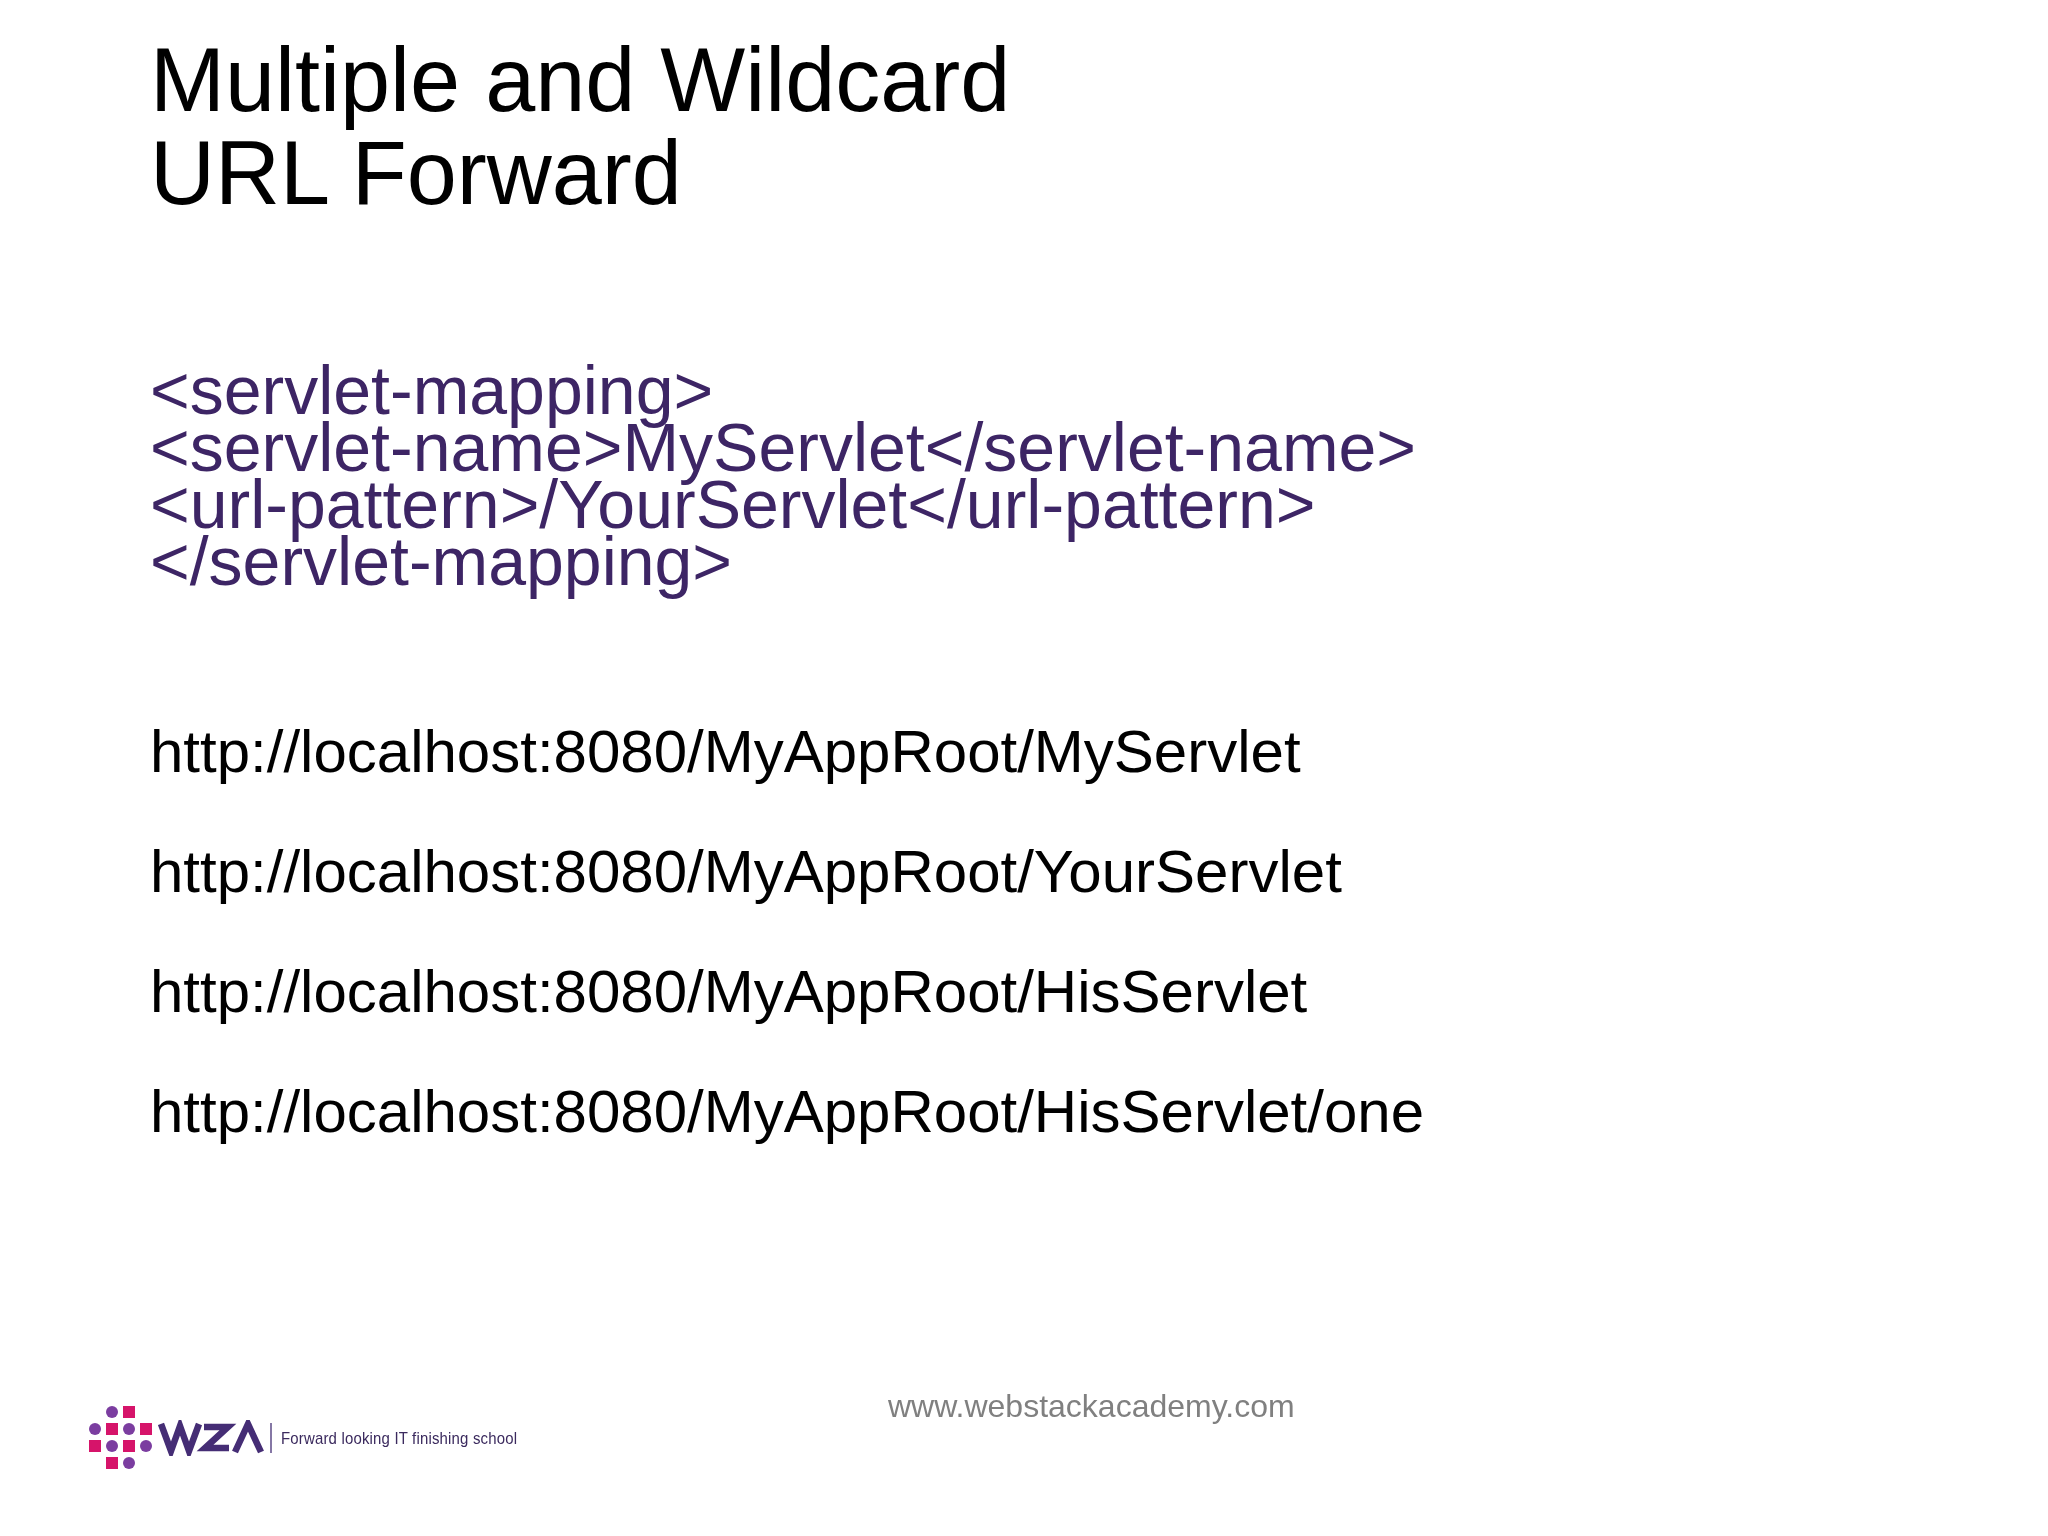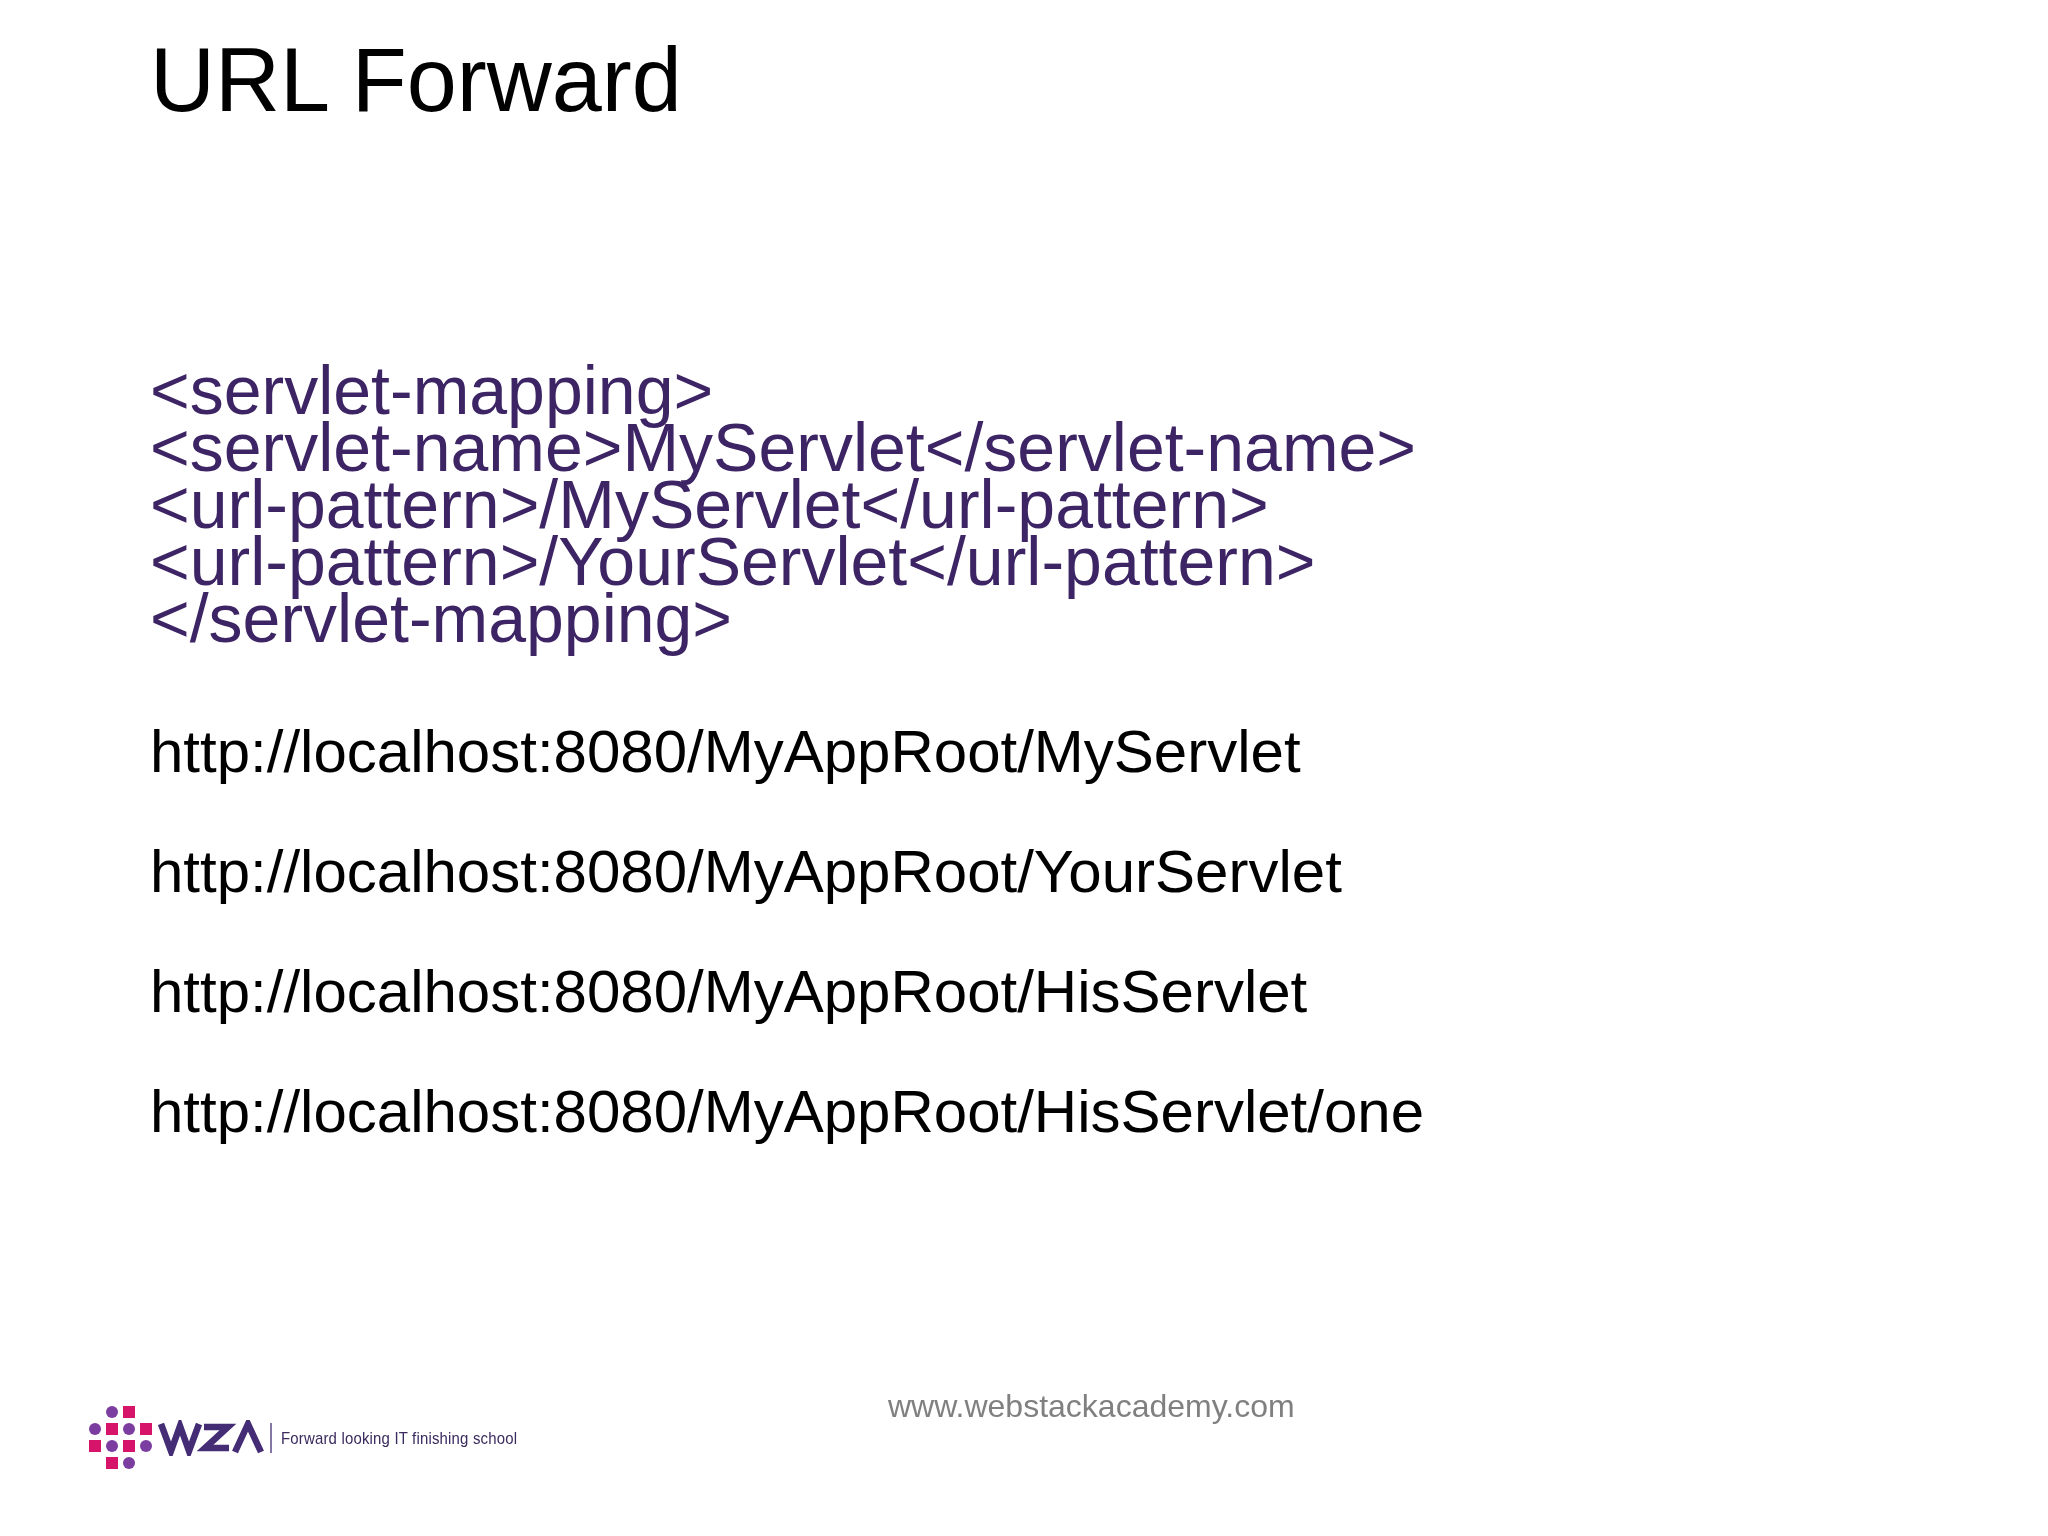--- a/index.html
+++ b/index.html
@@ -60,27 +60,27 @@
     transform-origin:0 50%;
     letter-spacing:0.2px;
   }
 </style>
 </head>
 <body>
 
 <div class="slide">
 
   <div class="title">
+    <div>Multiple and Wildcard</div>
     <div>URL Forward</div>
   </div>
 
   <div class="code-block">
     <div>&lt;servlet-mapping&gt;</div>
     <div>&lt;servlet-name&gt;MyServlet&lt;/servlet-name&gt;</div>
-    <div>&lt;url-pattern&gt;/MyServlet&lt;/url-pattern&gt;</div>
     <div>&lt;url-pattern&gt;/YourServlet&lt;/url-pattern&gt;</div>
     <div>&lt;/servlet-mapping&gt;</div>
   </div>
 
   <div class="url-list">
     <div class="url-line">http://localhost:8080/MyAppRoot/MyServlet</div>
     <div class="url-line">http://localhost:8080/MyAppRoot/YourServlet</div>
     <div class="url-line">http://localhost:8080/MyAppRoot/HisServlet</div>
     <div class="url-line">http://localhost:8080/MyAppRoot/HisServlet/one</div>
   </div>

